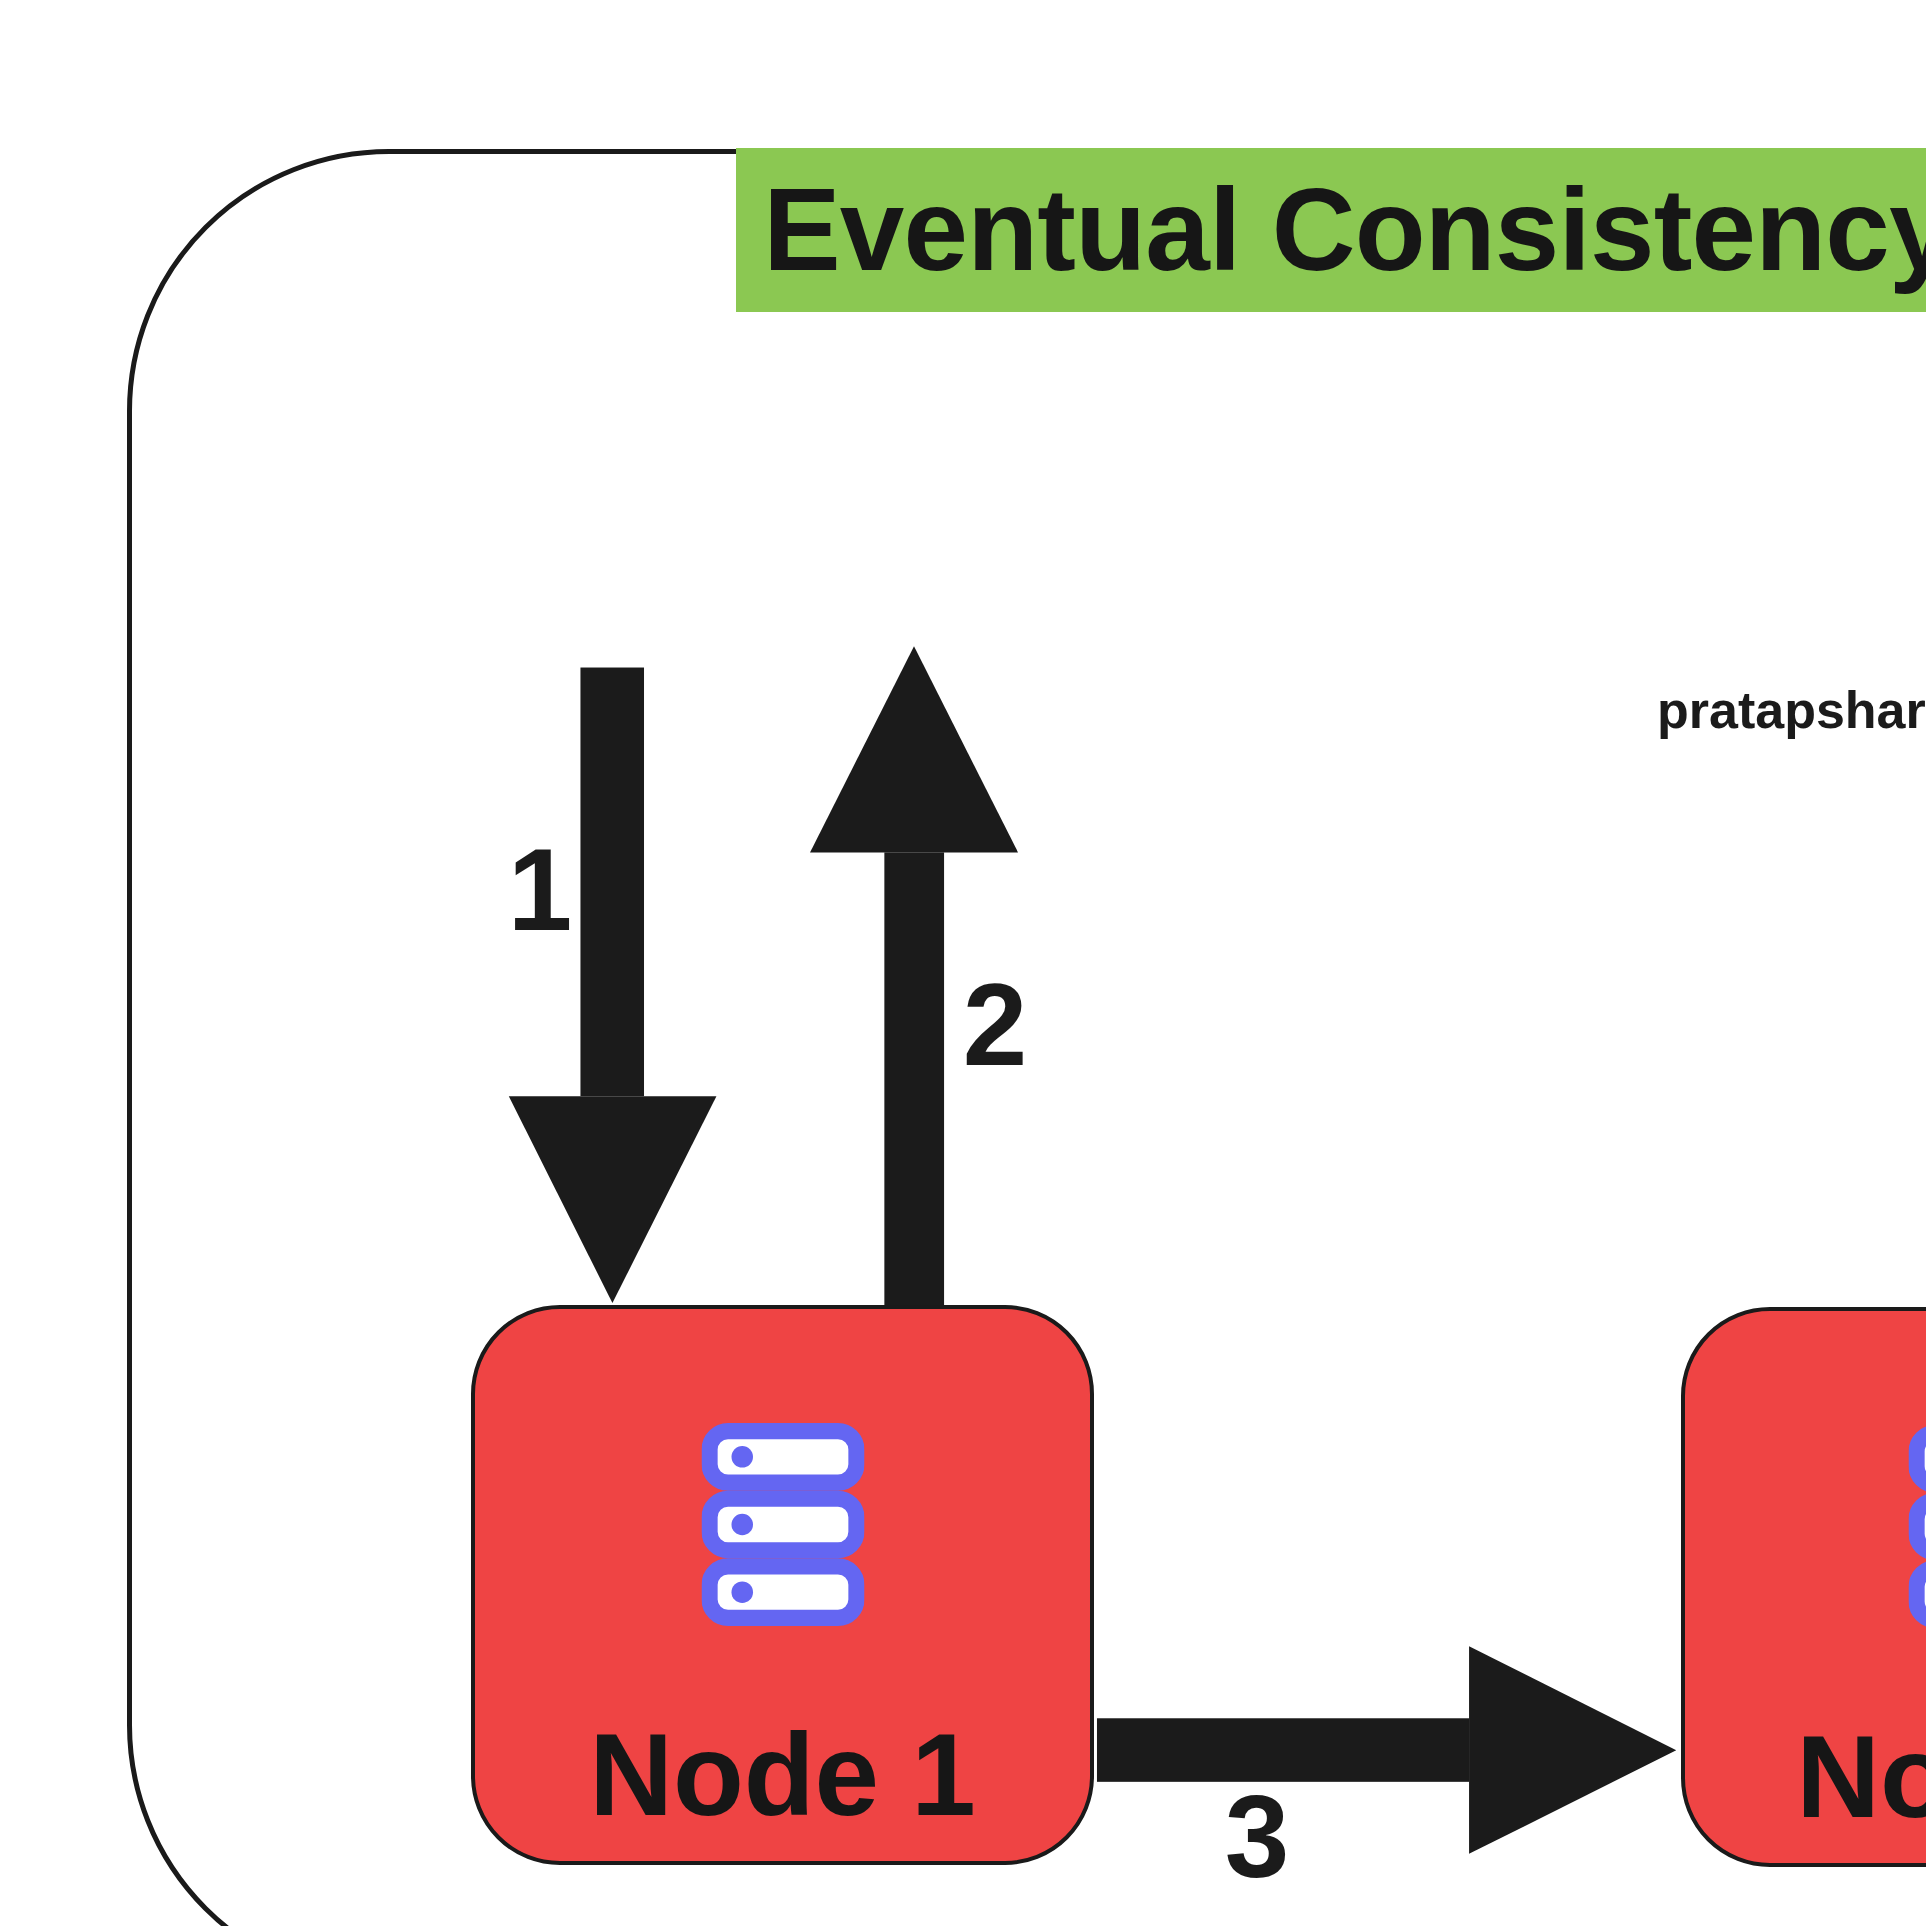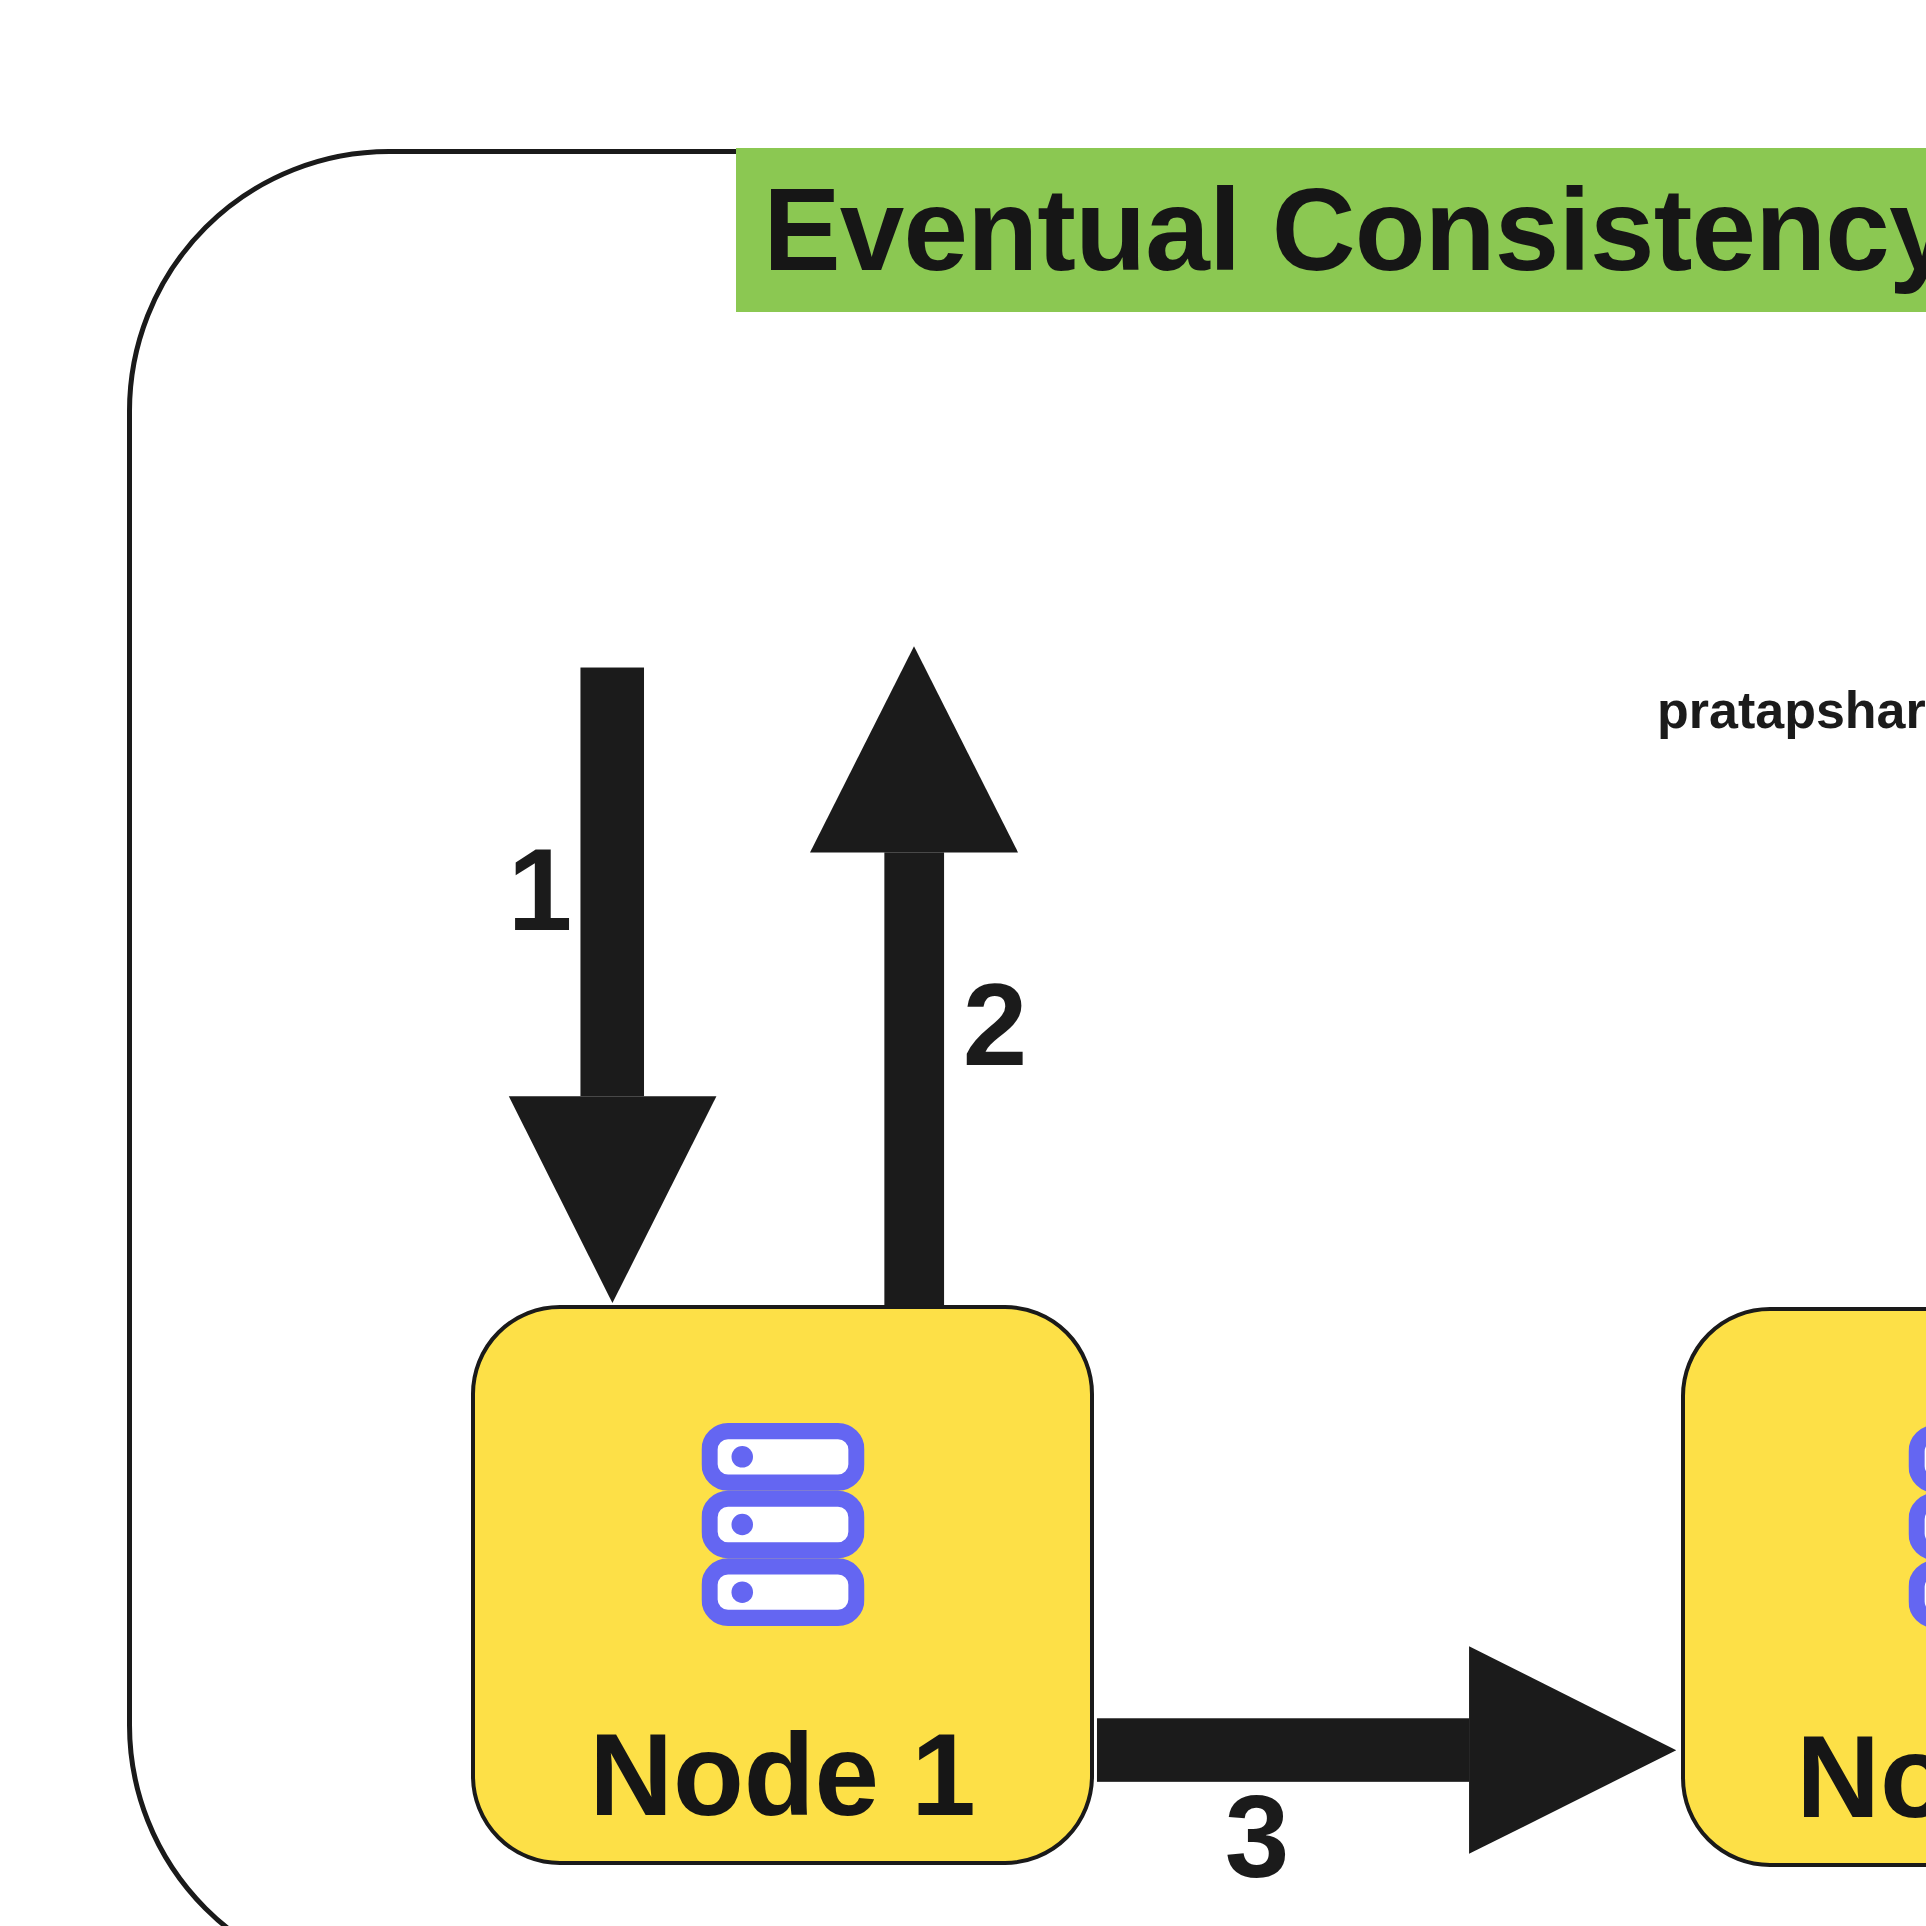--- a/index.html
+++ b/index.html
@@ -83,21 +83,21 @@
   }
   #arrow-label-1 { left: 482px; top: 832px; }
   #arrow-label-2 { left: 937px; top: 967px; }
   #arrow-label-3 { left: 1199px; top: 1779px; }
 
   
   .node {
     position: absolute;
     border: 4.6px solid #1a1a1a;
     border-radius: 89px;
-    background: #fde047;
+    background: #ef4444;
     box-sizing: border-box;
     z-index: 3;
   }
   #node-1 { left: 471px; top: 1305px; width: 623px; height: 560px; }
   #node-2 { left: 1681px; top: 1307px; width: 617px; height: 560px; }
 
   .node .server-icon {
     position: absolute;
     top: 114px;
     left: 50%;

